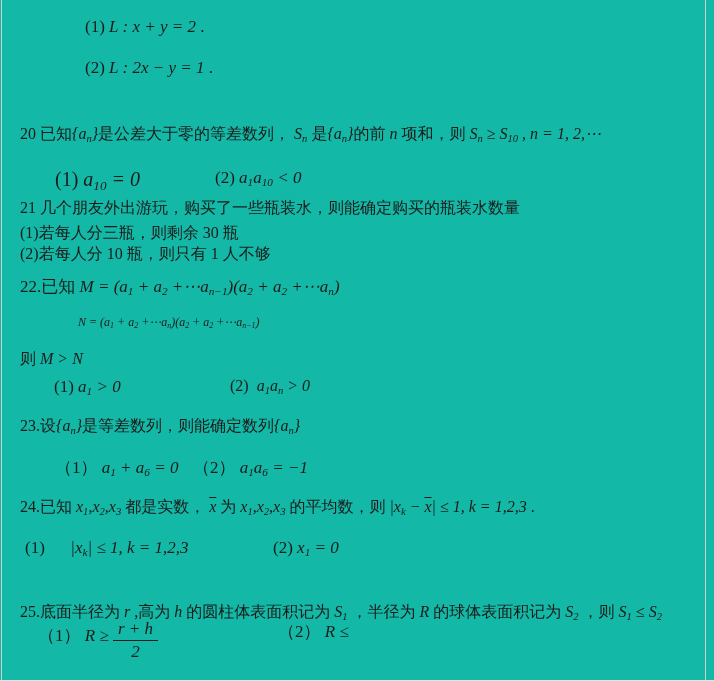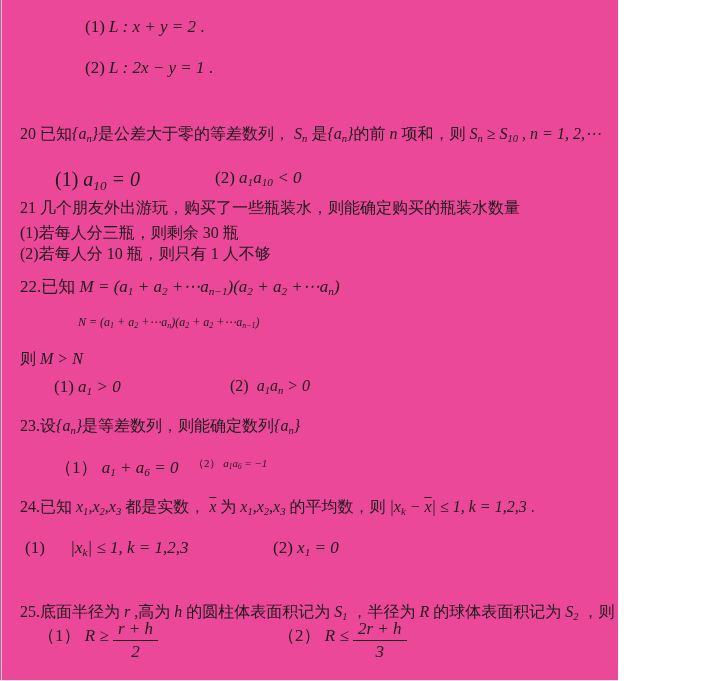--- a/index.html
+++ b/index.html
@@ -1,19 +1,19 @@
 <!DOCTYPE html>
 <html><head>
 <meta charset="utf-8">
 <style>
   html,body{margin:0;padding:0;background:#fff;}
   .page{
     position:relative;
-    width:618px;height:681px;
-    background:#ec4899;
+    width:714px;height:681px;
+    background:#14b8a6;
     overflow:hidden;
     font-family:"Liberation Serif","DejaVu Serif",serif;
     color:#1b1b1b;
   }
   .edge{position:absolute;top:0;bottom:0;width:1px;background:#cfcfcf;}
   .edge-left{left:1px;}
   .edge-right{left:705px;}
   .edge-bottom{position:absolute;left:0;right:0;bottom:0;height:1px;background:#e2e2e2;}
   .line{
     position:absolute;
@@ -44,21 +44,21 @@
   .line-5{left:20px;top:198px;}
   .line-6{left:20px;top:223px;}
   .line-7{left:20px;top:244px;}
   .line-8{left:20px;top:276px;font-size:17px;}
   .line-9{left:78px;top:315px;font-size:12px;}
   .line-10{left:20px;top:349px;}
   .line-11{left:54px;top:376px;font-size:17px;}
   .line-12{left:230px;top:376px;font-size:16px;}
   .line-13{left:20px;top:416px;}
   .line-14{left:55px;top:457px;font-size:17px;}
-  .line-15{left:193px;top:457px;font-size:11px;}
+  .line-15{left:193px;top:457px;font-size:17px;}
   .line-16{left:20px;top:497px;}
   .line-17{left:25px;top:537px;font-size:17px;}
   .line-18{left:273px;top:537px;font-size:17px;}
   .line-19{left:20px;top:582px;margin-top:20px;}
   .line-20{left:38px;top:612px;font-size:17px;line-height:40px;}
   .line-21{left:278px;top:612px;font-size:17px;line-height:40px;}
 </style>
 </head>
 <body>
 
@@ -81,15 +81,15 @@
       <div class="line line-11"><span class="seg c">(1) </span><span class="seg m">a</span><span class="seg s">1</span><span class="seg m"> &gt; 0</span></div>
       <div class="line line-12"><span class="seg c">(2)  </span><span class="seg m">a</span><span class="seg s">1</span><span class="seg m">a</span><span class="seg s">n</span><span class="seg m"> &gt; 0</span></div>
       <div class="line line-13"><span class="seg c">23.设</span><span class="seg m">{a</span><span class="seg s">n</span><span class="seg m">}</span><span class="seg c">是等差数列，则能确定数列</span><span class="seg m">{a</span><span class="seg s">n</span><span class="seg m">}</span></div>
       <div class="line line-14"><span class="seg c">（1） </span><span class="seg m">a</span><span class="seg s">1</span><span class="seg m"> + a</span><span class="seg s">6</span><span class="seg m"> = 0</span></div>
       <div class="line line-15"><span class="seg c">（2） </span><span class="seg m">a</span><span class="seg s">1</span><span class="seg m">a</span><span class="seg s">6</span><span class="seg m"> = −1</span></div>
       <div class="line line-16"><span class="seg c">24.已知 </span><span class="seg m">x</span><span class="seg s">1</span><span class="seg m">,x</span><span class="seg s">2</span><span class="seg m">,x</span><span class="seg s">3</span><span class="seg c"> 都是实数， </span><span class="seg ov">x</span><span class="seg c"> 为 </span><span class="seg m">x</span><span class="seg s">1</span><span class="seg m">,x</span><span class="seg s">2</span><span class="seg m">,x</span><span class="seg s">3</span><span class="seg c"> 的平均数，则 </span><span class="seg m">|x</span><span class="seg s">k</span><span class="seg m"> − </span><span class="seg ov">x</span><span class="seg m">| ≤ 1, k = 1,2,3</span><span class="seg c"> .</span></div>
       <div class="line line-17"><span class="seg c">(1)      </span><span class="seg m">|x</span><span class="seg s">k</span><span class="seg m">| ≤ 1, k = 1,2,3</span></div>
       <div class="line line-18"><span class="seg c">(2) </span><span class="seg m">x</span><span class="seg s">1</span><span class="seg m"> = 0</span></div>
       <div class="line line-19"><span class="seg c">25.底面半径为 </span><span class="seg m">r</span><span class="seg c"> ,高为 </span><span class="seg m">h</span><span class="seg c"> 的圆柱体表面积记为 </span><span class="seg m">S</span><span class="seg s">1</span><span class="seg c"> ，半径为 </span><span class="seg m">R</span><span class="seg c"> 的球体表面积记为 </span><span class="seg m">S</span><span class="seg s">2</span><span class="seg c"> ，则 </span><span class="seg m">S</span><span class="seg s">1</span><span class="seg m"> ≤ S</span><span class="seg s">2</span></div>
       <div class="line line-20"><span class="seg c">（1） </span><span class="seg m">R ≥ </span><span class="frac"><span class="num">r + h</span><span class="den">2</span></span></div>
-      <div class="line line-21"><span class="seg c">（2） </span><span class="seg m">R ≤ </span><span class="frac"><span class="num">2r + h</span><span class="den">3</span></span></div>
+      <div class="line line-21"><span class="seg c">（2） </span><span class="seg m">R ≤ </span></div>
     </div>
 </div>
 
 </body></html>

